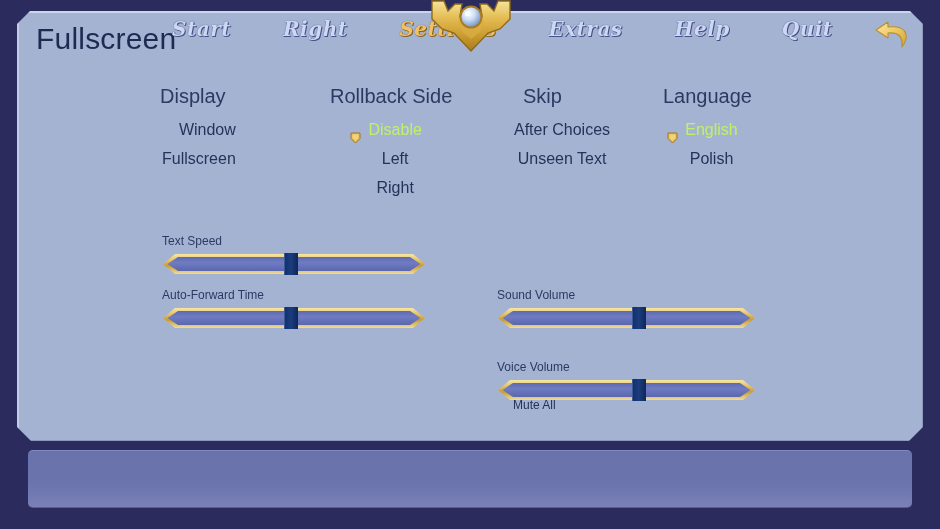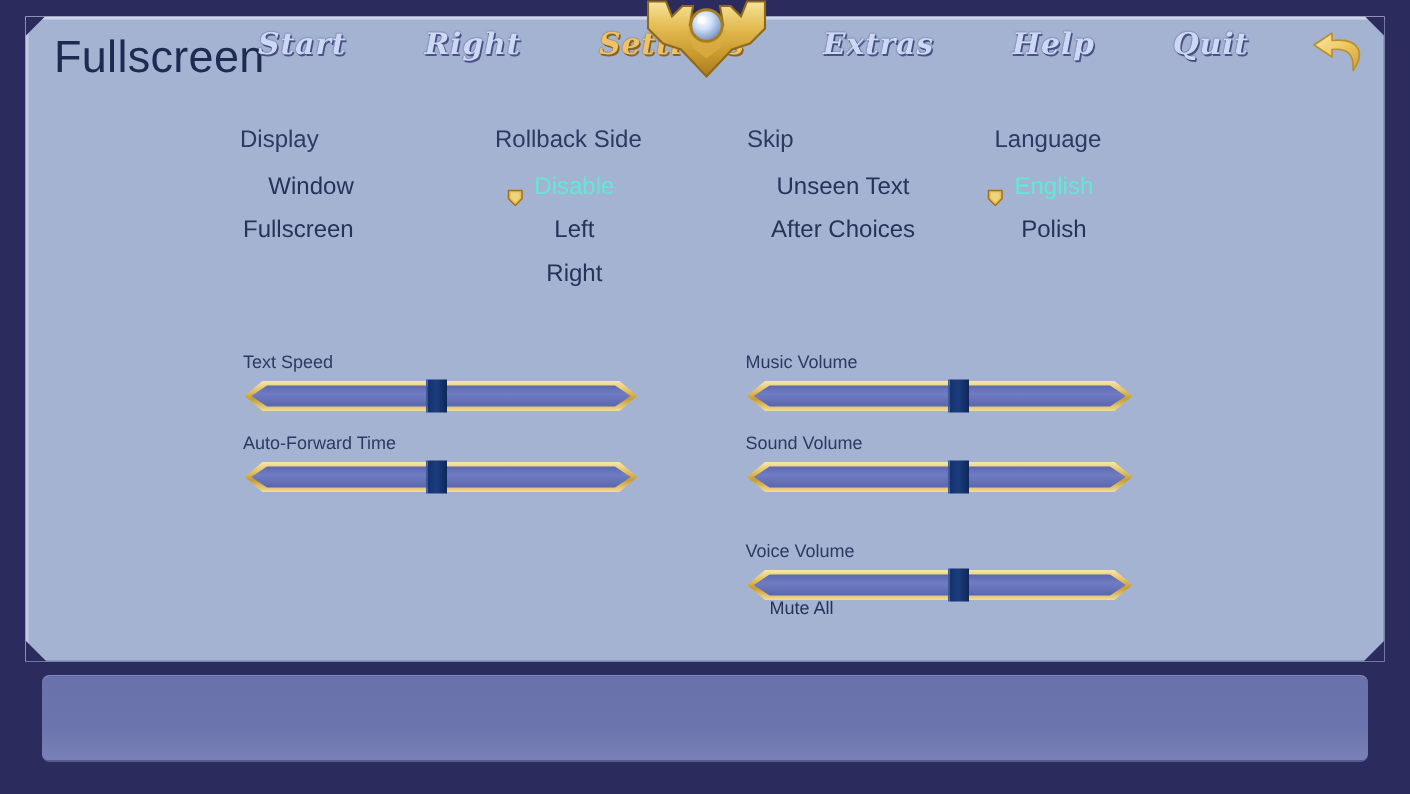--- a/index.html
+++ b/index.html
@@ -82,54 +82,54 @@
     top: 14px;
     width: 46px;
     height: 42px;
     z-index: 6;
     cursor: pointer;
   }
 
   
   .opt-group { position: absolute; }
   .opt-title {
-    font-size: 16px;
+    font-size: 20px;
     color: #2c3a63;
     margin-bottom: 7px;
     white-space: nowrap;
   }
   .opt-list { display: flex; flex-direction: column; align-items: center; }
   .opt-item {
     font-size: 16px;
     color: #243358;
     line-height: 1.82;
     white-space: nowrap;
     position: relative;
     cursor: pointer;
     padding: 0 2px;
   }
-  .opt-item.selected { color: #5eead4; }
+  .opt-item.selected { color: #bef264; }
   .opt-item .marker {
     position: absolute;
     left: -16px;
     top: 50%;
     transform: translateY(-50%);
     width: 11px; height: 12px;
   }
 
   
   #group-display   { left: 160px; top: 85px; }
   #group-display   .opt-title { text-align: left; }
   #group-display   .opt-list  { align-items: flex-end; padding-right: 2px; }
 
   #group-rollback  { left: 330px; top: 85px; }
   #group-rollback  .opt-list  { align-items: center; padding-left: 8px; }
 
   #group-skip      { left: 498px; top: 85px; }
-  #group-skip      .opt-title { text-align: left; }
+  #group-skip      .opt-title { text-align: left; margin-left: 25px; }
   #group-skip      .opt-list  { align-items: center; padding-left: 14px; }
 
   #group-language  { left: 663px; top: 85px; }
   #group-language  .opt-list  { align-items: center; padding-left: 8px; }
 
   
   .slider-block { position: absolute; }
   .slider-label {
     font-size: 12px;
     color: #2c3a63;
@@ -284,24 +284,24 @@
       <div class="opt-item">
         <span>Right</span>
       </div>
     </div>
   </div>
 
   <div class="opt-group" id="group-skip">
     <div class="opt-title">Skip</div>
     <div class="opt-list">
       <div class="opt-item">
+        <span>After Choices</span>
+      </div>
+      <div class="opt-item">
         <span>Unseen Text</span>
-      </div>
-      <div class="opt-item">
-        <span>After Choices</span>
       </div>
     </div>
   </div>
 
   <div class="opt-group" id="group-language">
     <div class="opt-title">Language</div>
     <div class="opt-list">
       <div class="opt-item selected">
         <span class="marker">
           <svg width="11" height="12" viewBox="0 0 11 12">
@@ -345,30 +345,20 @@
     <div class="slider-label">Auto-Forward Time</div>
     <div class="slider-bar" style="width:264px">
       <svg width="264" height="22" viewBox="0 0 264 22" preserveAspectRatio="none">
         <path d="M13 1 H251 L263 11 L251 21 H13 L1 11 Z" fill="url(#trkGold)"></path>
         <path d="M16 4 H248 L258.5 11 L248 18 H16 L5.5 11 Z" fill="url(#trkFill)"></path>
       </svg>
       <div class="slider-thumb" style="left:49%"></div>
     </div>
   </div>
 
-  <div class="slider-block" id="sl-music">
-    <div class="slider-label">Music Volume</div>
-    <div class="slider-bar" style="width:259px">
-      <svg width="259" height="22" viewBox="0 0 259 22" preserveAspectRatio="none">
-        <path d="M13 1 H246 L258 11 L246 21 H13 L1 11 Z" fill="url(#trkGold)"></path>
-        <path d="M16 4 H243 L253.5 11 L243 18 H16 L5.5 11 Z" fill="url(#trkFill)"></path>
-      </svg>
-      <div class="slider-thumb" style="left:55%"></div>
-    </div>
-  </div>
 
   <div class="slider-block" id="sl-sound">
     <div class="slider-label">Sound Volume</div>
     <div class="slider-bar" style="width:259px">
       <svg width="259" height="22" viewBox="0 0 259 22" preserveAspectRatio="none">
         <path d="M13 1 H246 L258 11 L246 21 H13 L1 11 Z" fill="url(#trkGold)"></path>
         <path d="M16 4 H243 L253.5 11 L243 18 H16 L5.5 11 Z" fill="url(#trkFill)"></path>
       </svg>
       <div class="slider-thumb" style="left:55%"></div>
     </div>

